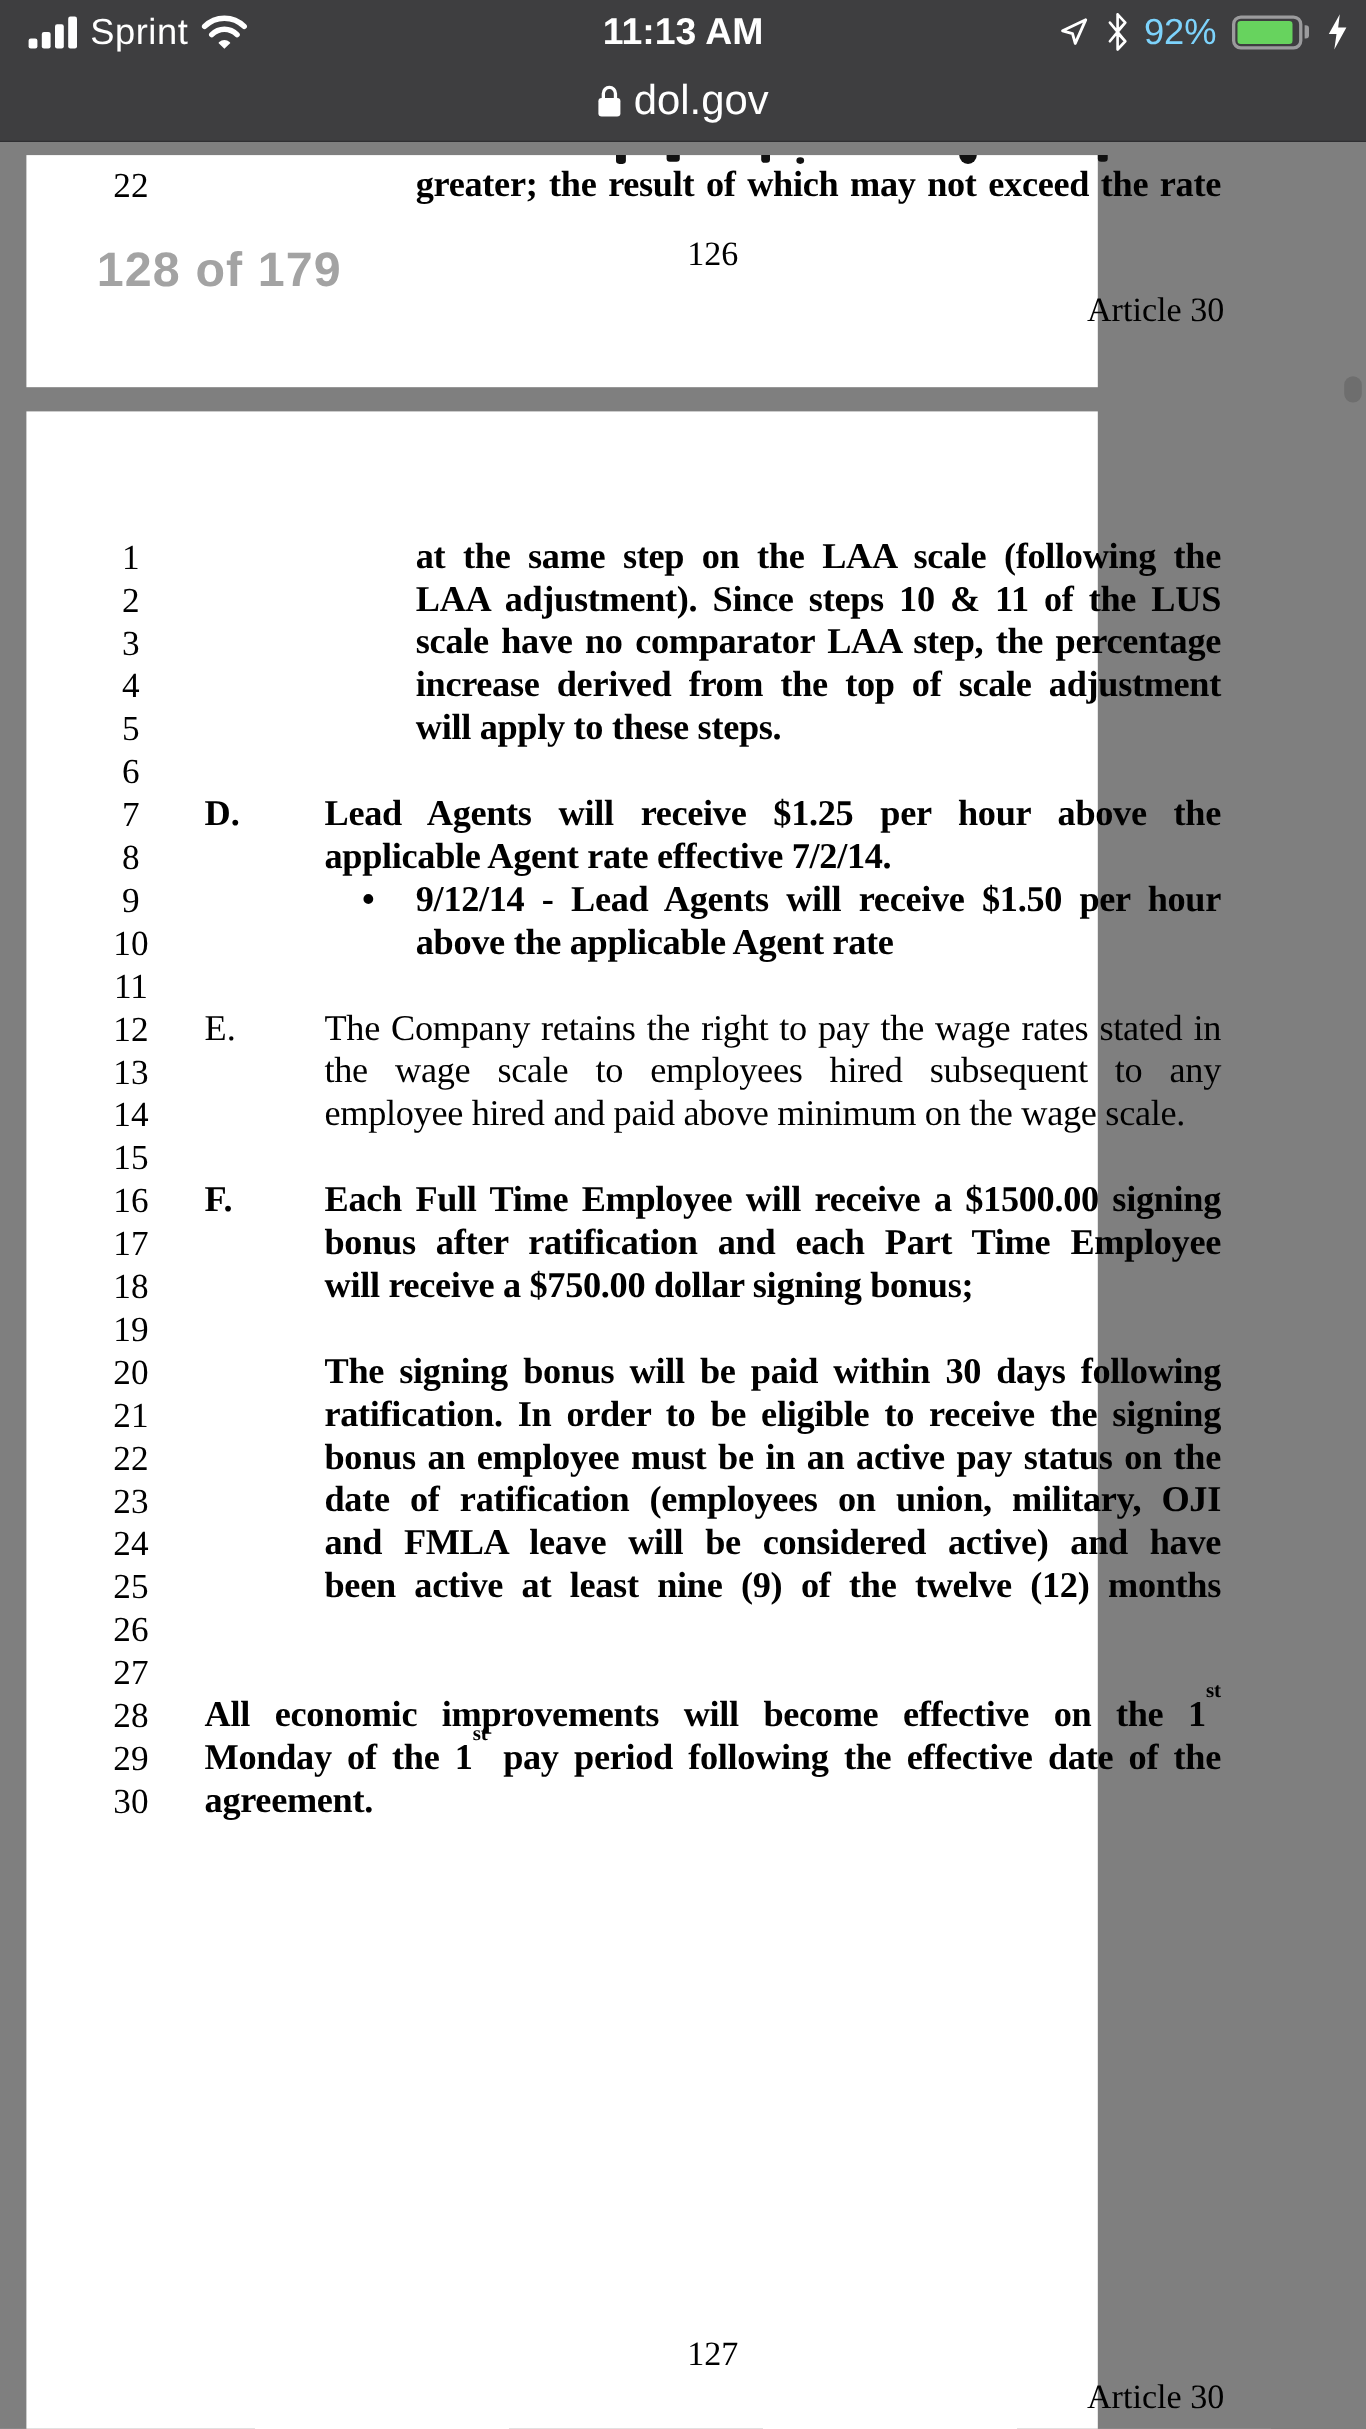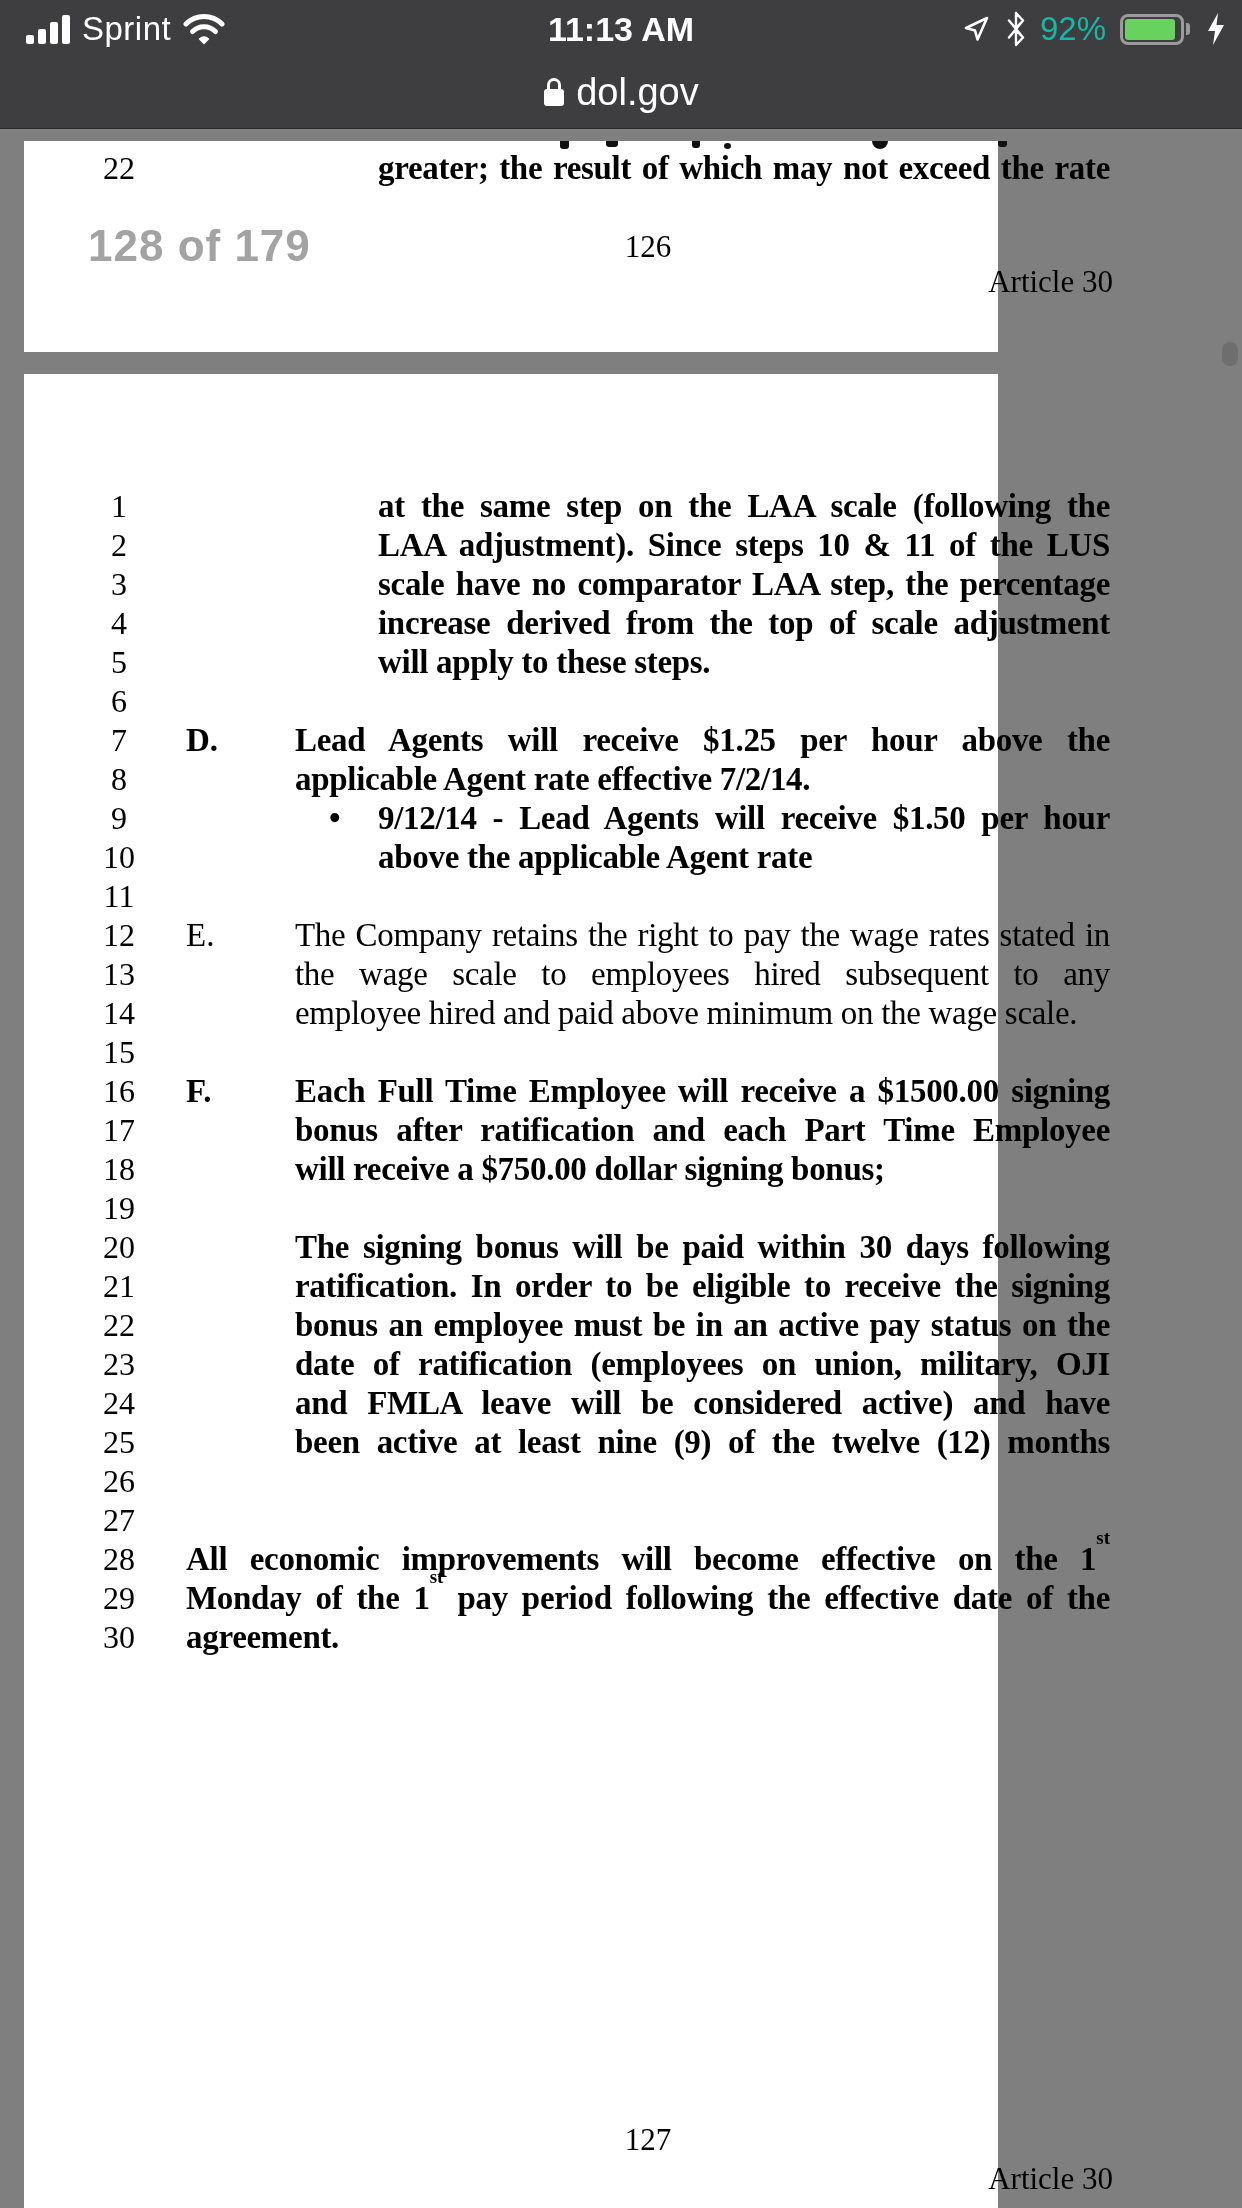--- a/index.html
+++ b/index.html
@@ -9,21 +9,21 @@
 
   
   .header{position:absolute;left:0;top:0;width:1242px;height:128px;
           background:#3e3e40;border-bottom:1px solid #2e2e30;z-index:5;}
   .status-row{position:absolute;left:0;top:0;width:1242px;height:58px;text-align:right;}
   .status-left{position:absolute;left:26px;top:0;height:58px;display:flex;align-items:center;gap:12px;}
   .carrier{color:#fff;font-size:33px;letter-spacing:.5px;}
   .time{position:absolute;left:0;top:0;width:1242px;height:58px;display:flex;
         align-items:center;justify-content:center;color:#fff;font-size:34px;font-weight:600;}
   .status-right{position:absolute;right:14px;top:0;height:58px;display:flex;align-items:center;gap:14px;}
-  .battery-pct{color:#14b8a6;font-size:33px;}
+  .battery-pct{color:#7dd3fc;font-size:33px;}
   .battery{position:relative;width:64px;height:31px;border:3px solid #9b9b9d;border-radius:8px;
            display:flex;align-items:center;padding:2px;box-sizing:border-box;}
   .battery-fill{height:21px;border-radius:3px;}
   .battery-nub{width:4px;height:12px;background:#9b9b9d;border-radius:0 3px 3px 0;margin-left:2px;}
   .url-row{position:absolute;left:0;top:58px;width:1242px;height:68px;display:flex;
            align-items:center;justify-content:center;gap:11px;}
   .url-text{color:#fff;font-size:38px;}
   .icon{display:inline-flex;align-items:center;justify-content:center;}
 
   
@@ -55,21 +55,21 @@
   .line-row{position:absolute;left:0;width:1194px;height:39px;}
   sup.ord{font-size:19px;position:relative;top:-14px;letter-spacing:0;}
 
   
   .frag{position:absolute;background:#111;border-radius:0 0 3px 3px;}
   .overlay-indicator{position:absolute;left:64px;top:80px;color:#a3a3a3;
                      font-family:"Liberation Sans",sans-serif;font-size:44px;font-weight:600;
                      letter-spacing:1px;}
   .footer-page{position:absolute;left:162px;width:924px;text-align:center;font-size:31px;}
   .footer-article{position:absolute;left:162px;width:927px;text-align:right;font-size:31px;}
-  .p1-footer-page{top:88px;}
+  .p1-footer-page{top:72px;}
   .p1-footer-article{top:123px;}
   .p2-footer-page{top:1748px;}
   .p2-footer-article{top:1787px;}
 </style>
 </head>
 <body>
 
 <div class="screen">
 
   <div class="header">

